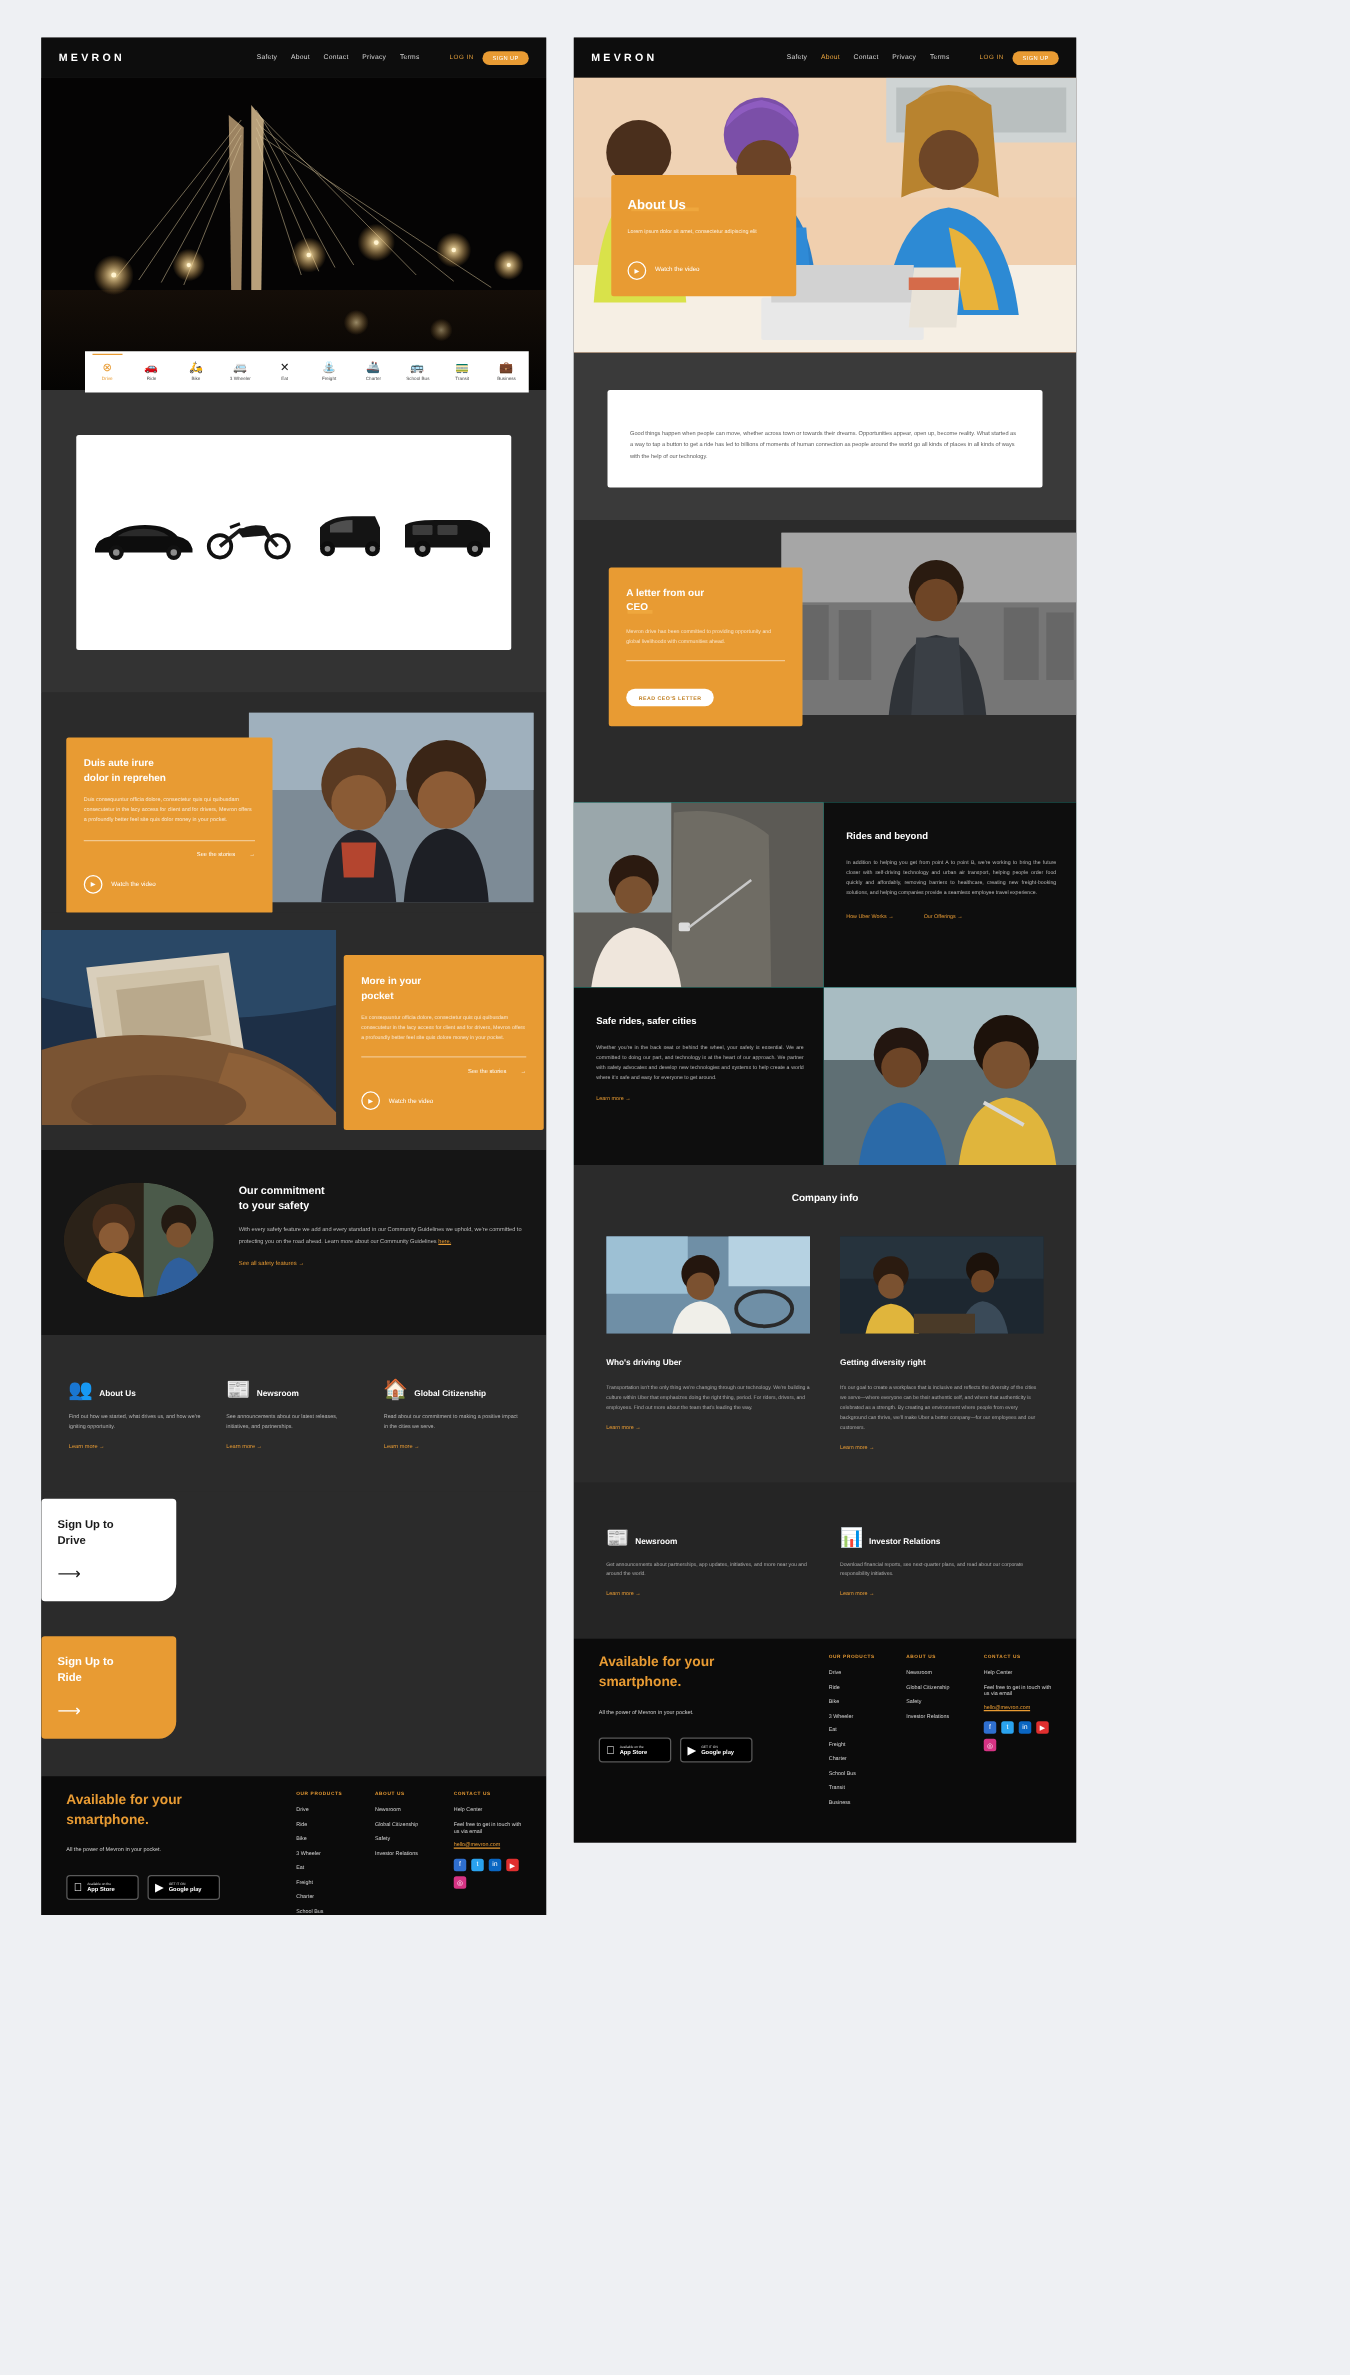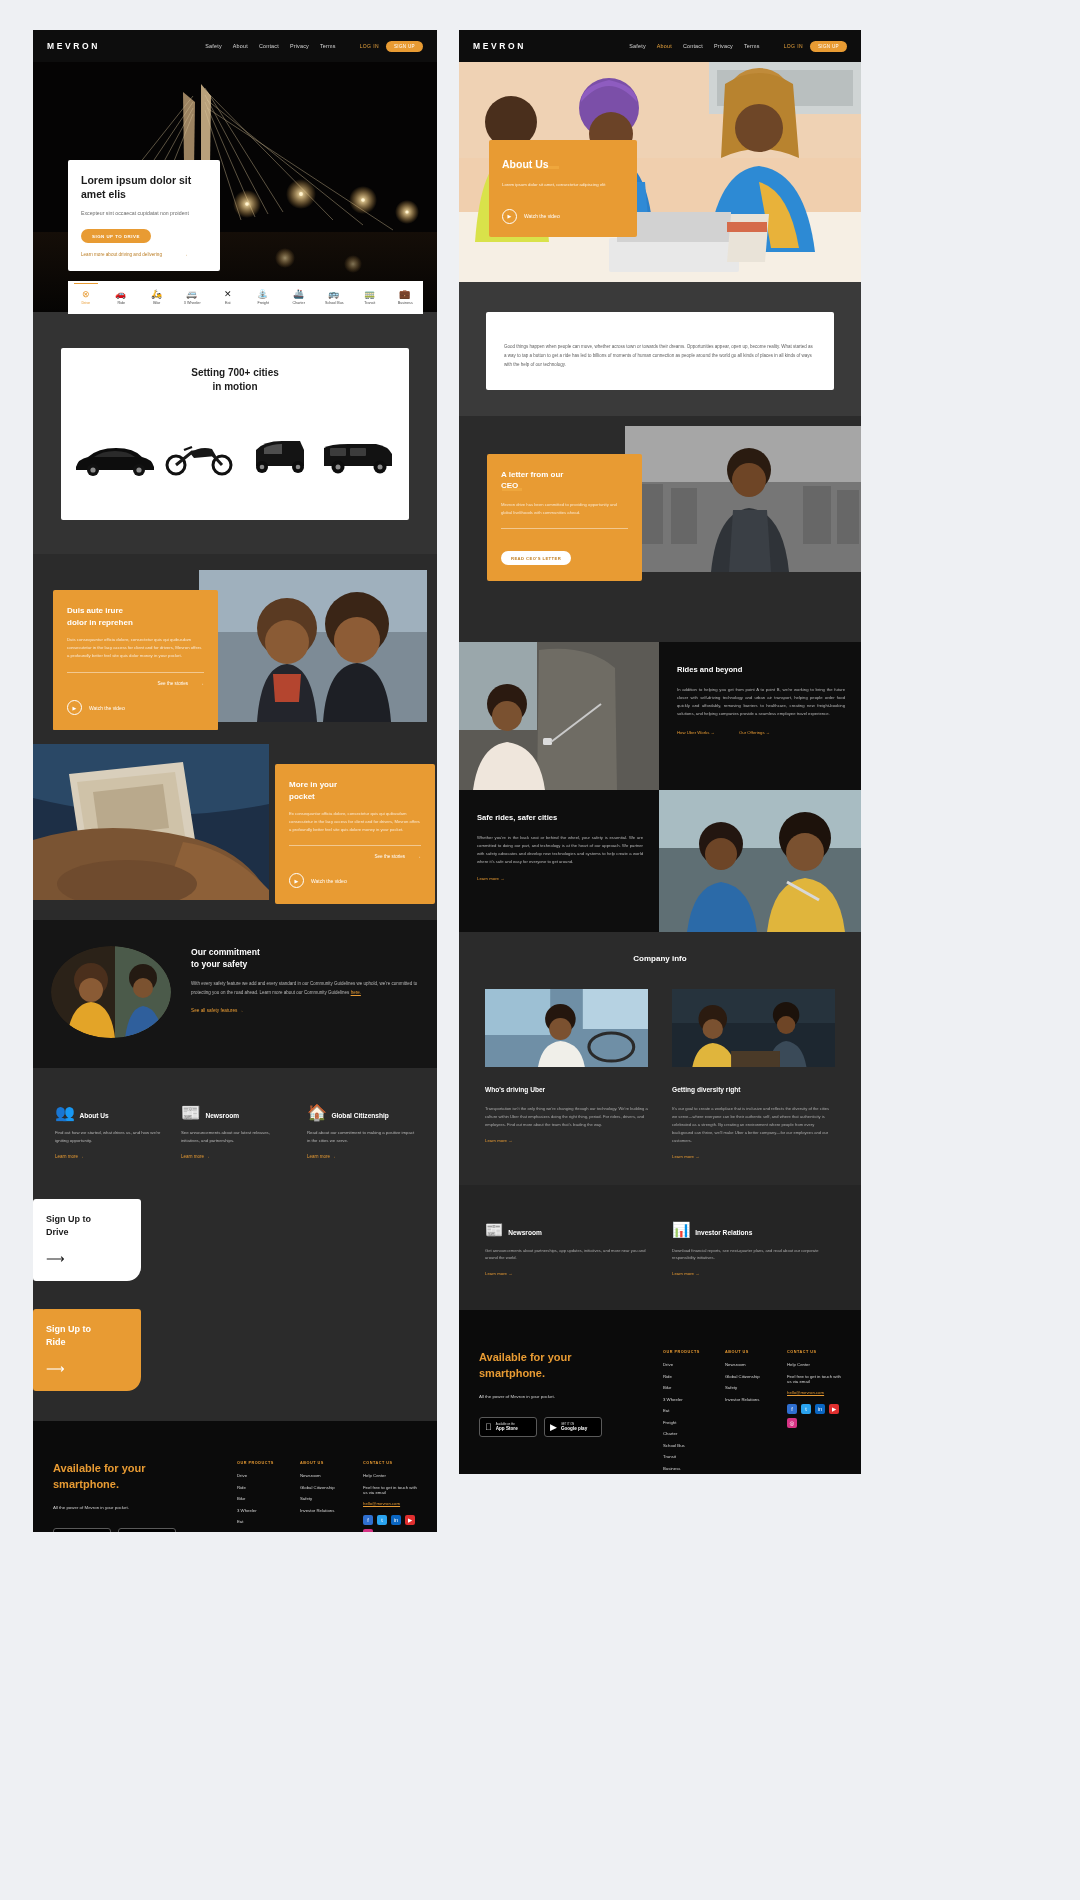--- a/index.html
+++ b/index.html
@@ -114,21 +114,21 @@
   .sec-su{ background:#2b2b2b; padding:6px 0 30px; display:flex; gap:28px; justify-content:center;flex-direction:column;}
   .su{ width:108px; height:82px; border-radius:3px 3px 14px 3px; padding:14px 13px;}
   .su.white{ background:#fff; }
   .su.or{ background:#e89b33; }
   .su h4{ font-size:9px; line-height:1.4; font-weight:700;}
   .su.white h4{ color:#1b1b1b;} .su.or h4{ color:#fff;}
   .su .arrow{ font-size:13px; margin-top:12px; display:block;}
   .su.white .arrow{ color:#1b1b1b;} .su.or .arrow{ color:#fff;}
 
   
-  .foot{ background:#0b0b0b; padding:40px 20px 30px; display:flex; }
+  .foot{ background:#0b0b0b; padding:12px 20px 30px; display:flex; }
   .foot-left{ width:170px; }
   .foot-left h3{ color:#e89b33; font-size:11px; line-height:1.4; font-weight:700;}
   .foot-left p{ color:#cfcfcf; font-size:4.4px; line-height:1.8; margin-top:12px;}
   .stores{ display:flex; gap:7px; margin-top:16px;}
   .store{ background:#000; border:.6px solid #5a5a5a; border-radius:3px; width:58px;
           height:20px; display:flex; align-items:center; gap:4px; padding:0 5px;}
   .store .g{ color:#fff; font-size:9px; line-height:9px;}
   .store .t{ color:#fff; line-height:1.15;}
   .store .t b{ font-size:4.6px; display:block; font-weight:700;}
   .store .t i{ font-size:2.7px; font-style:normal; display:block; opacity:.85;}
@@ -259,29 +259,20 @@
             <circle cx="268" cy="132" r="1.9" fill="#fff3cf"></circle>
         <circle cx="330" cy="138" r="14" fill="url(#lamp)"></circle>
             <circle cx="330" cy="138" r="1.8" fill="#fff3cf"></circle>
         <circle cx="374" cy="150" r="12" fill="url(#lamp)"></circle>
             <circle cx="374" cy="150" r="1.6" fill="#fff3cf"></circle>
         <circle cx="252" cy="196" r="10" fill="url(#lamp)" opacity=".6"></circle>
         <circle cx="320" cy="202" r="9" fill="url(#lamp)" opacity=".5"></circle>
       </g>
     </svg>
 
-    <div class="hero-card">
-      <h1>Lorem ipsum dolor sit amet elis</h1>
-      <p>Excepteur sint occaecat cupidatat non proident</p>
-      <span class="btn-orange">SIGN UP TO DRIVE</span>
-      <span class="hero-link">
-        <span>Learn more about driving and delivering</span>
-        <span class="arrow">→</span>
-      </span>
-    </div>
 
     <div class="catbar">
       <div class="cat on">
         <span class="ic">⊗</span>
         <span class="lb">Drive</span>
       </div>
       <div class="cat">
         <span class="ic">🚗</span>
         <span class="lb">Ride</span>
       </div>
@@ -315,24 +306,20 @@
       </div>
       <div class="cat">
         <span class="ic">💼</span>
         <span class="lb">Business</span>
       </div>
     </div>
   </div>
 
   <div class="cities">
     <div class="cities-card">
-      <h2>
-        <span>Setting 700+ cities</span><br>
-        <span class="u-line">in motion</span>
-      </h2>
       <div class="veh-row">
         <svg class="veh" width="86" height="34" viewBox="0 0 86 34">
           <path d="M4 25 Q6 17 16 15 Q26 6 44 6 Q62 6 70 15 Q80 17 82 25 L82 28 L4 28 Z" fill="#0d0d0d"></path>
           <path d="M22 15 Q30 9 43 9 Q56 9 63 15 Z" fill="#2a2a2a"></path>
           <circle cx="21" cy="28" r="6" fill="#111"></circle>
               <circle cx="21" cy="28" r="2.6" fill="#8d8d8d"></circle>
           <circle cx="67" cy="28" r="6" fill="#111"></circle>
               <circle cx="67" cy="28" r="2.6" fill="#8d8d8d"></circle>
         </svg>
         <svg class="veh" width="80" height="40" viewBox="0 0 80 40">

